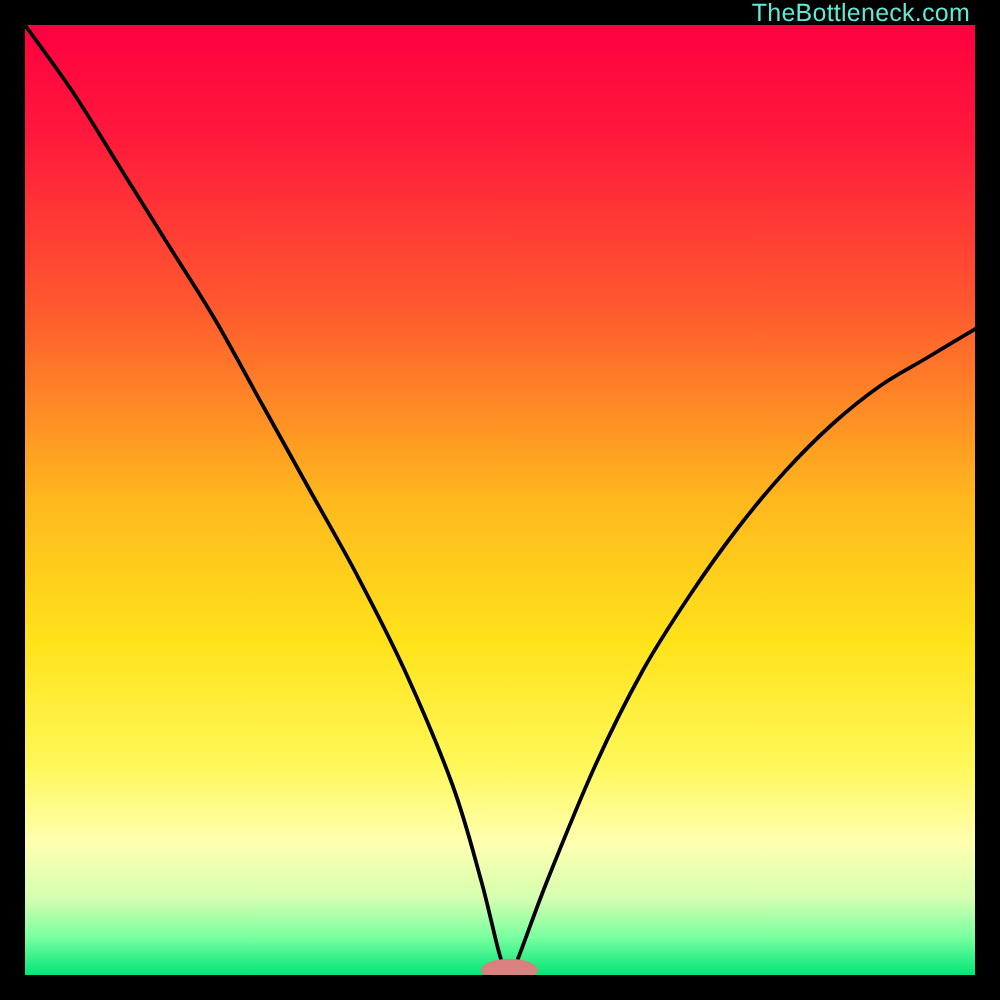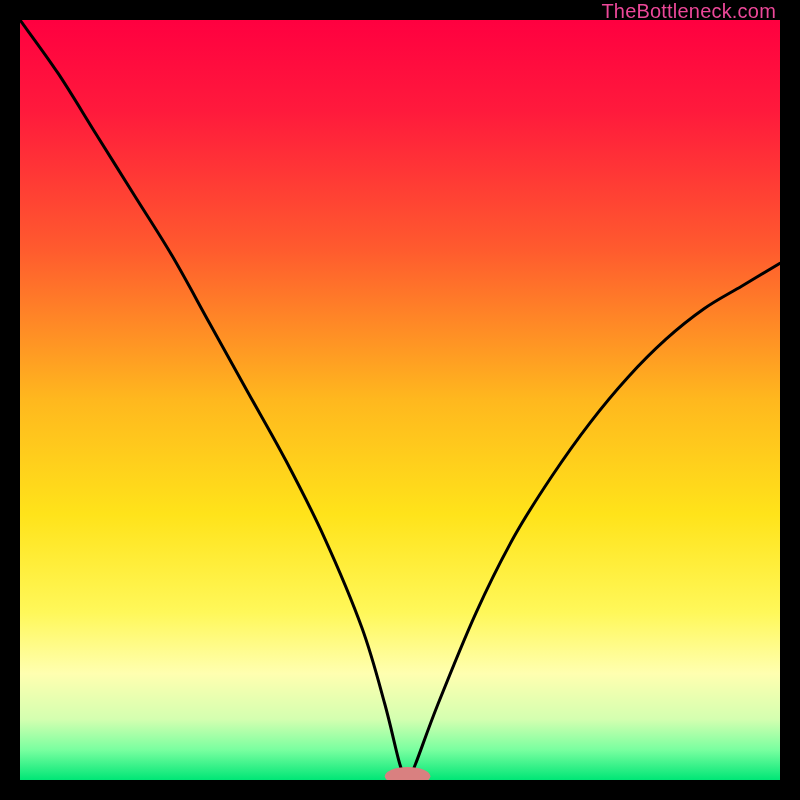--- a/index.html
+++ b/index.html
@@ -22,21 +22,21 @@
     left: 20px;
     top: 20px;
     width: 760px;
     height: 760px;
     overflow: hidden;
   }
   .watermark {
     position: absolute;
     top: 0px;
     right: 24px;
-    color: #ec4899;
+    color: #5eead4;
     font-size: 20px;
     font-weight: 500;
     letter-spacing: 0.2px;
     user-select: none;
   }
   svg {
     display: block;
   }
 </style>
 </head>

